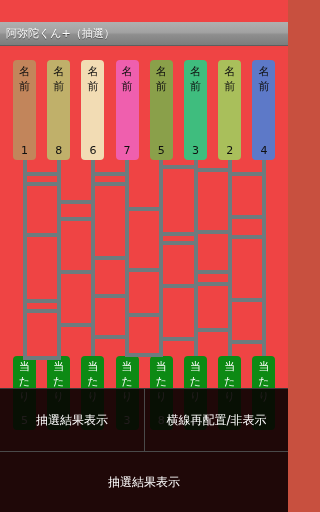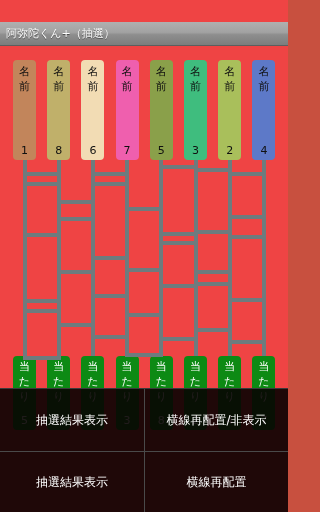--- a/index.html
+++ b/index.html
@@ -257,17 +257,16 @@
       <div class="hline" style="left: 227.7px; top: 294px; width: 38.2px; height: 4px; background: rgb(110, 123, 126);"></div>
     </div>
 
   <div id="panel">
     <div class="btn-row row1">
       <button class="panel-btn">抽選結果表示</button>
       <button class="panel-btn">横線再配置/非表示</button>
     </div>
     <div class="btn-row row2">
       <button class="panel-btn">抽選結果表示</button>
-      <button class="panel-btn">横線再配置</button>
     </div>
   </div>
 
 </div>
 
 </body></html>

